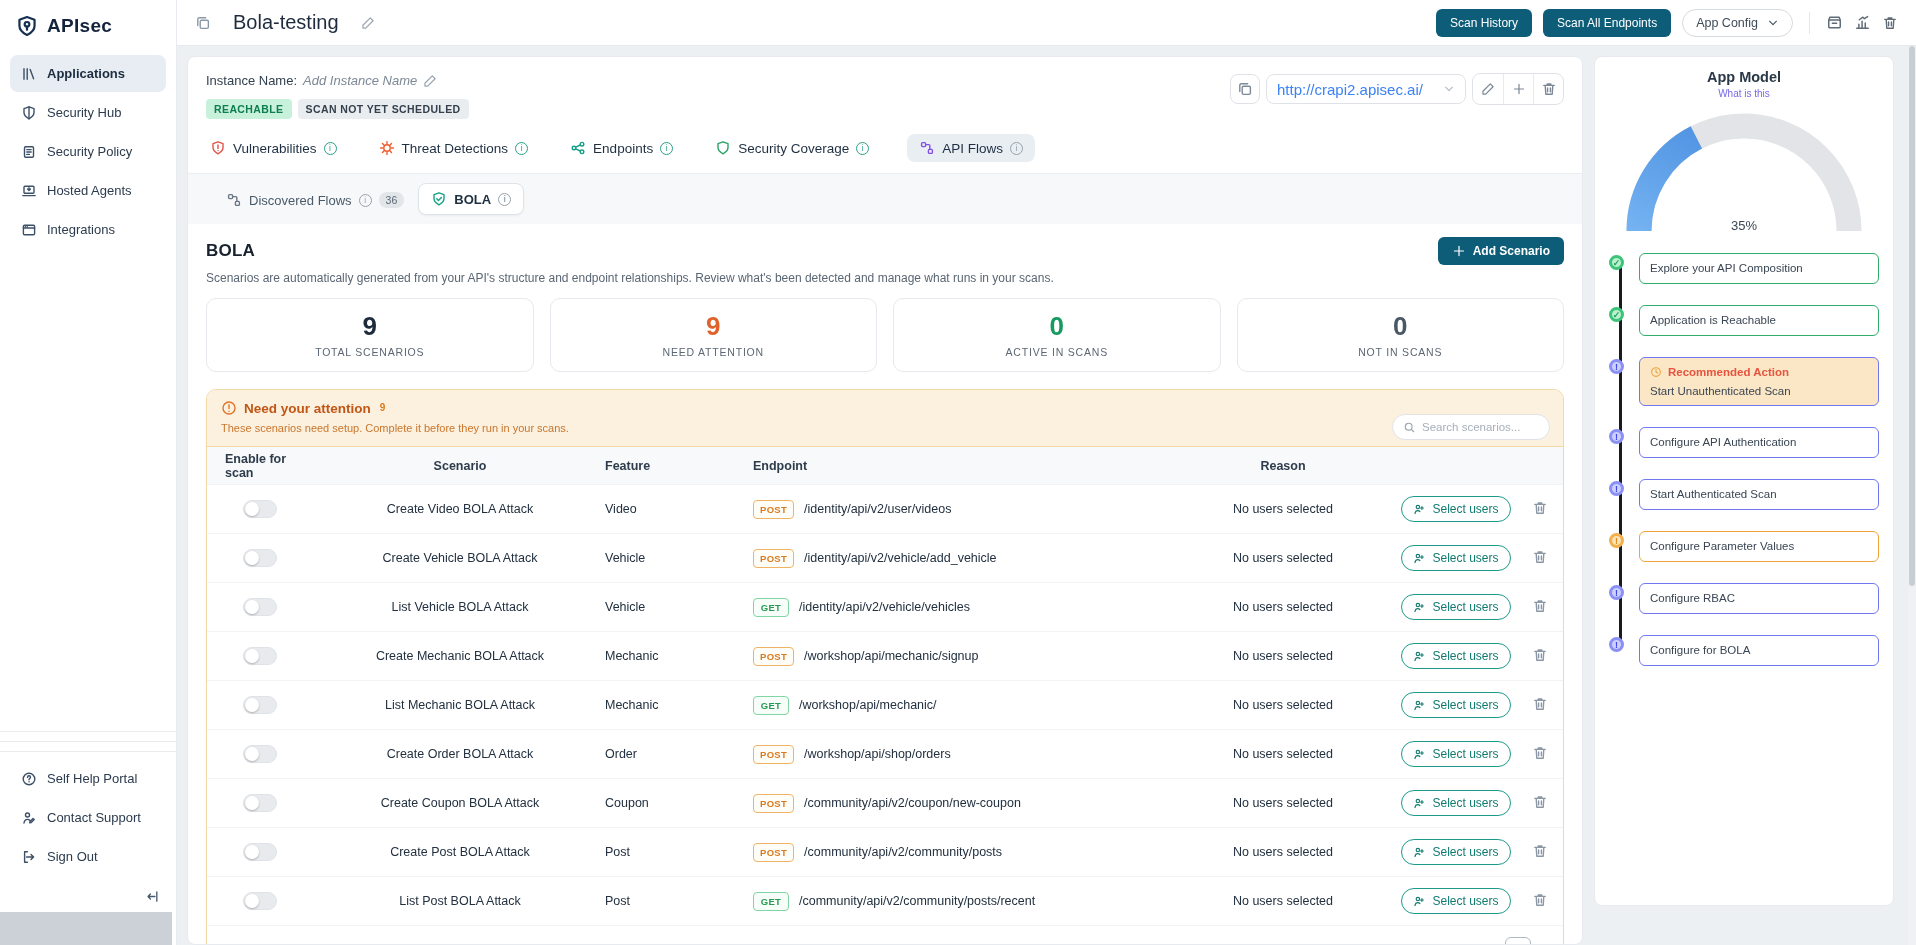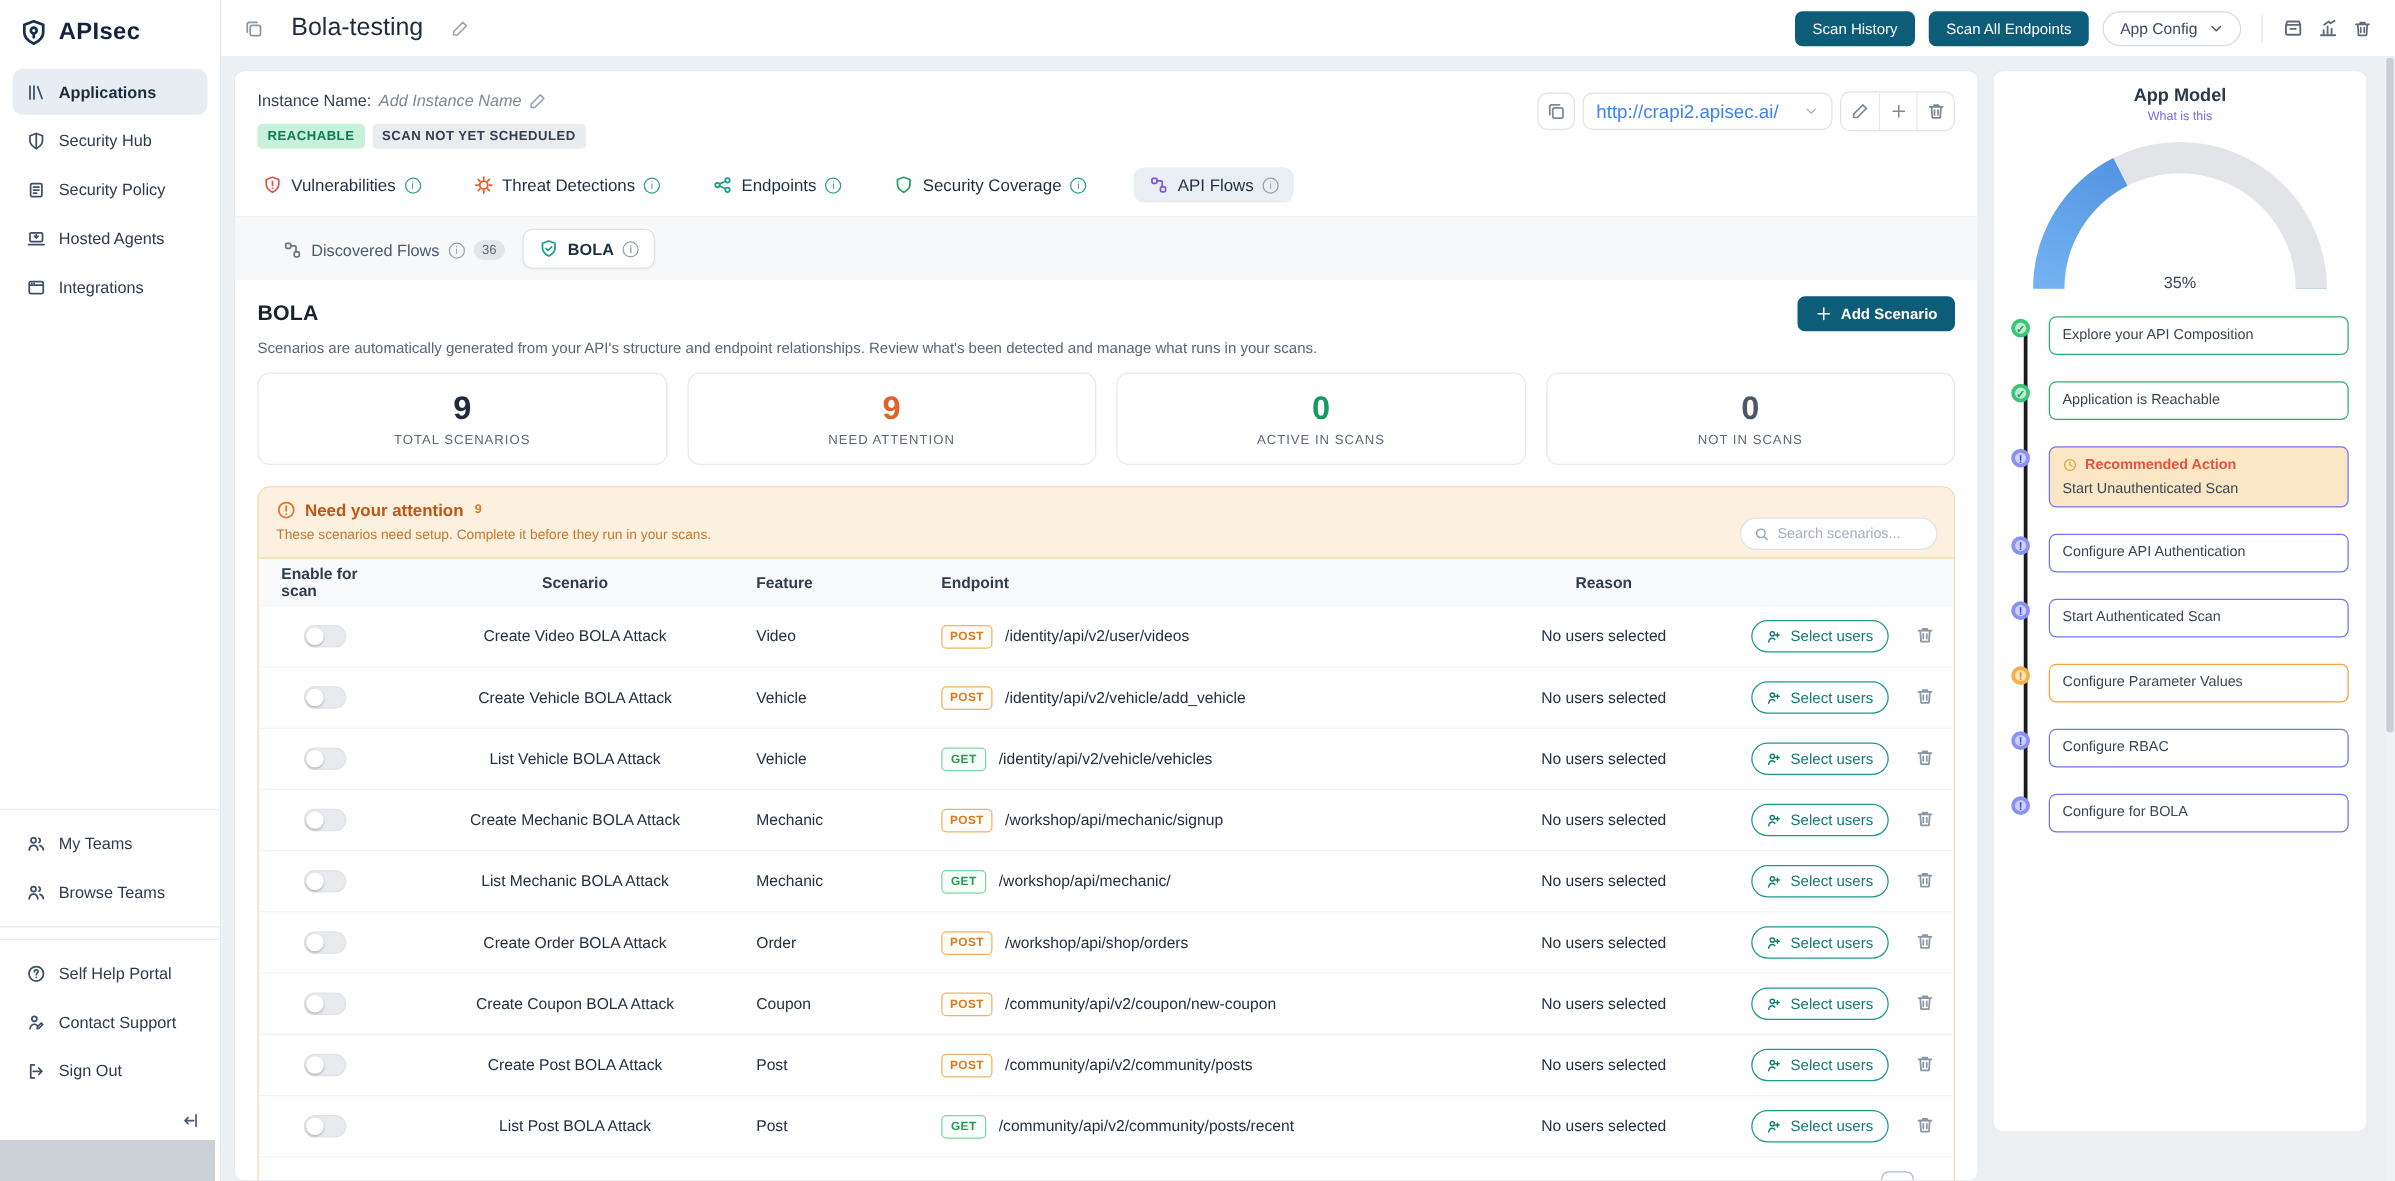--- a/index.html
+++ b/index.html
@@ -185,40 +185,20 @@
           <svg width="16" height="16" viewBox="0 0 16 16">
             <rect x="2.4" y="3.2" width="11.2" height="9.6" rx="1.2"></rect>
             <path d="M2.4 6h11.2M4.4 4.6h.1M6.2 4.6h.1"></path>
           </svg>
         </span>
         <span>Integrations</span>
       </div>
     </div>
   <div class="sb-bottom">
     <div class="sb-divider"></div>
-    <div id="nav-teams">
-        <div class="nav-item">
-          <span class="ic">
-            <svg width="16" height="16" viewBox="0 0 16 16">
-              <circle cx="5.8" cy="5.2" r="2"></circle>
-              <path d="M2.3 13c.4-2.5 1.9-3.7 3.5-3.7s3.1 1.2 3.5 3.7M10.2 3.6a2 2 0 010 3.4M11 9.5c1.4.4 2.4 1.5 2.7 3.3"></path>
-            </svg>
-          </span>
-          <span>My Teams</span>
-        </div>
-        <div class="nav-item">
-          <span class="ic">
-            <svg width="16" height="16" viewBox="0 0 16 16">
-              <circle cx="5.8" cy="5.2" r="2"></circle>
-              <path d="M2.3 13c.4-2.5 1.9-3.7 3.5-3.7s3.1 1.2 3.5 3.7M10.2 3.6a2 2 0 010 3.4M11 9.5c1.4.4 2.4 1.5 2.7 3.3"></path>
-            </svg>
-          </span>
-          <span>Browse Teams</span>
-        </div>
-      </div>
     <div class="sb-divider"></div>
     <div class="sb-divider"></div>
     <div id="nav-support">
         <div class="nav-item">
           <span class="ic">
             <svg width="16" height="16" viewBox="0 0 16 16">
               <circle cx="8" cy="8" r="5.8"></circle>
               <path d="M6.5 6.4c0-1 .7-1.6 1.5-1.6s1.5.6 1.5 1.5c0 1.1-1.5 1.3-1.5 2.4M8 10.8h.1"></path>
             </svg>
           </span>

